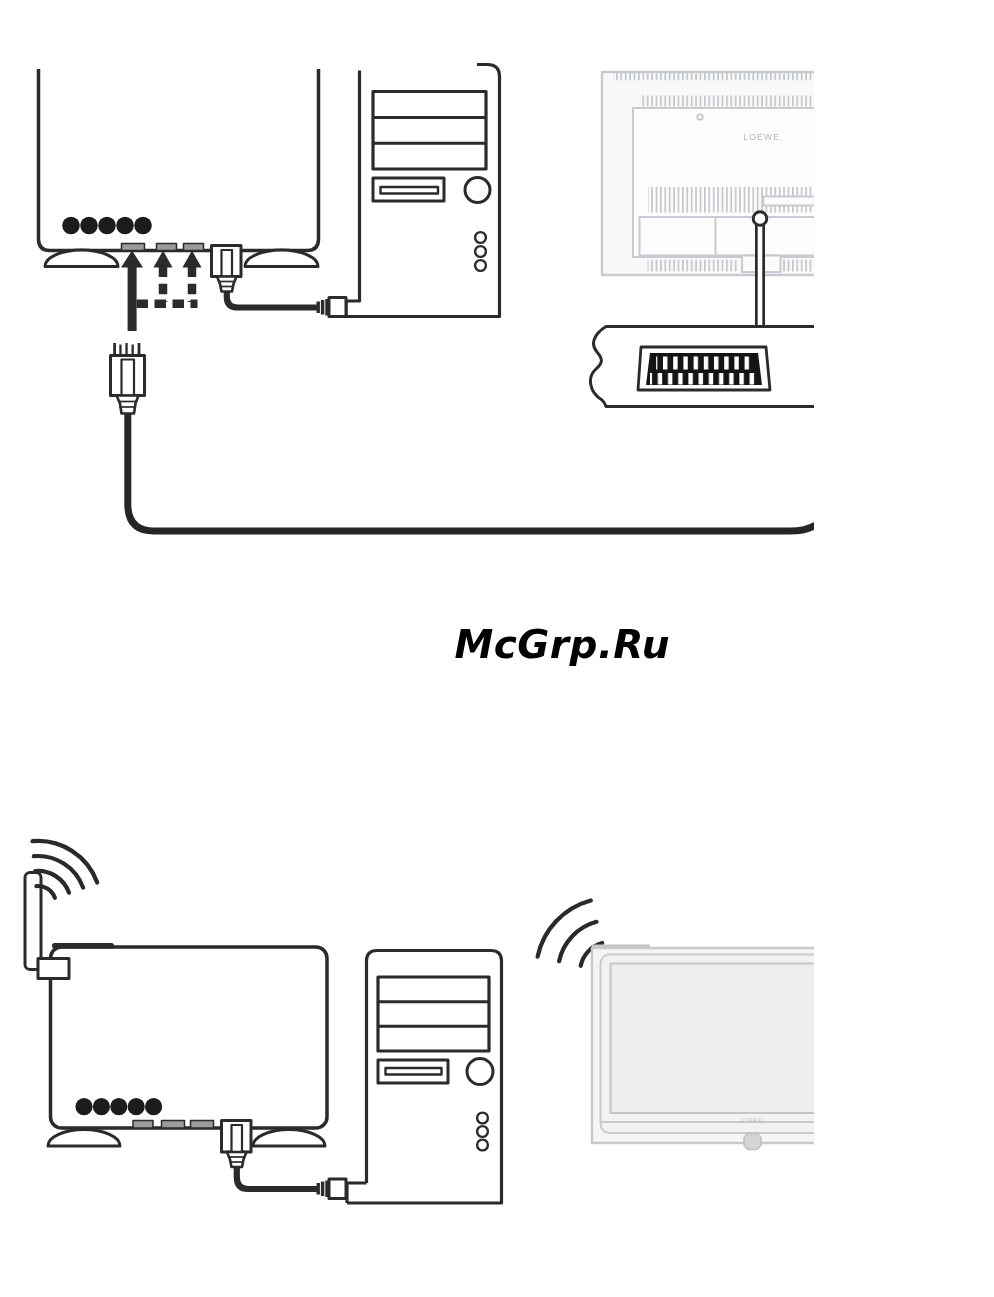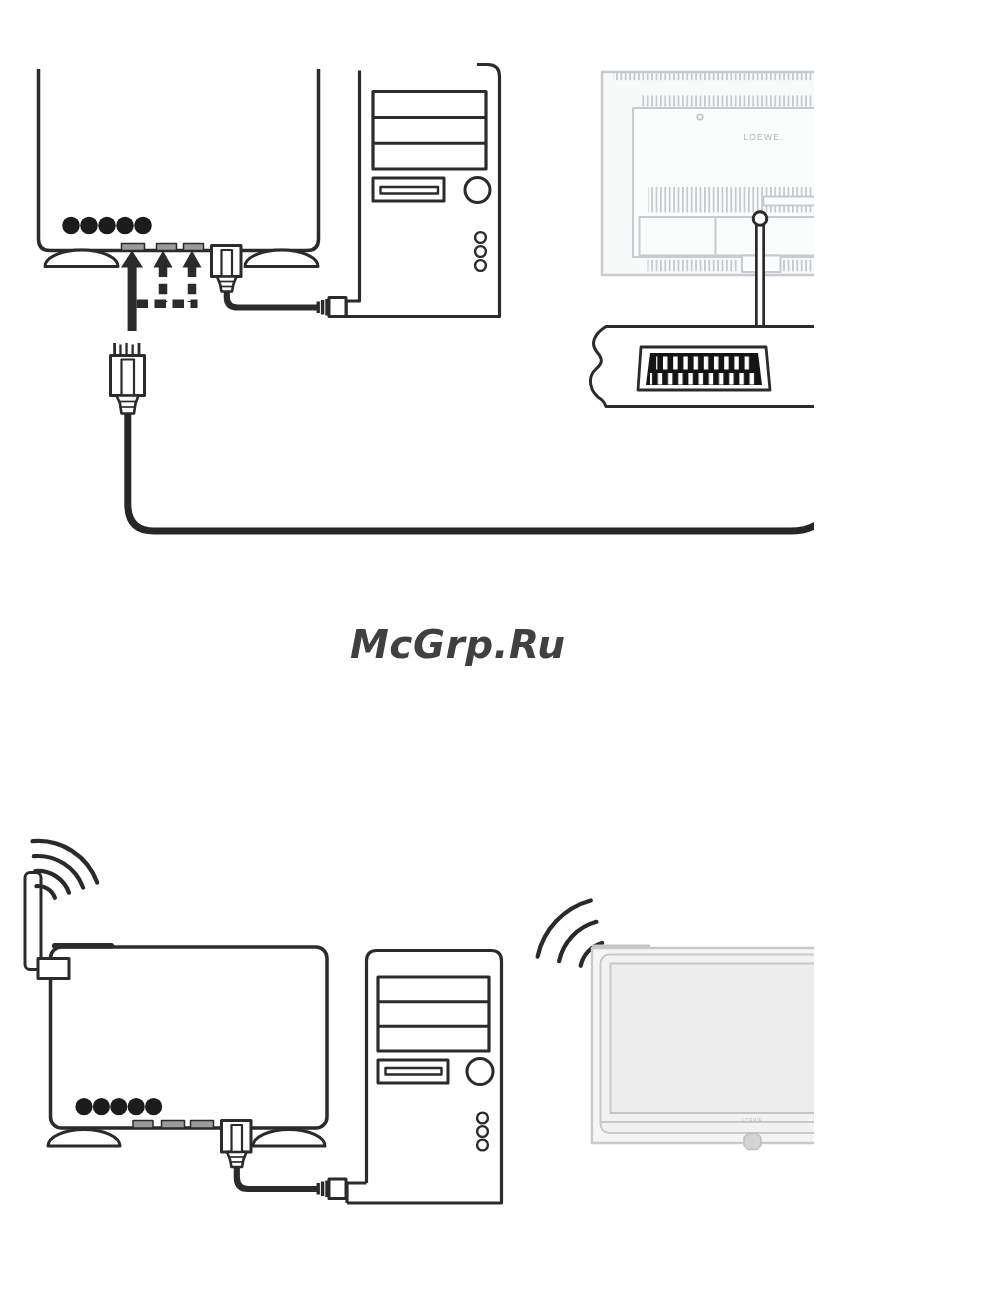--- a/index.html
+++ b/index.html
@@ -1,22 +1,22 @@
 <!DOCTYPE html>
 <html><head>
 <meta charset="utf-8">
 <style>
   html,body{margin:0;padding:0;background:#ffffff;}
   #canvas{position:relative;width:814px;height:1297px;background:#ffffff;overflow:hidden;
           font-family:"Liberation Sans",sans-serif;}
   #canvas svg{position:absolute;left:0;top:0;}
   .watermark{
-    position:absolute;left:350px;top:622px;width:310px;text-align:left;
+    position:absolute;left:360px;top:622px;width:310px;text-align:right;
     font-family:"DejaVu Sans",sans-serif;font-style:italic;font-weight:700;
-    font-size:39px;letter-spacing:0.5px;color:#404040;white-space:nowrap;
+    font-size:39px;letter-spacing:0.5px;color:#000000;white-space:nowrap;
   }
 </style>
 </head>
 <body>
 
 <div id="canvas">
 <svg width="994" height="1297" viewBox="0 0 994 1297" xmlns="http://www.w3.org/2000/svg">
   <defs>
     <pattern id="ventP" width="4.4" height="4" patternUnits="userSpaceOnUse">
       <rect x="0" y="0" width="1.7" height="4" fill="#c4c8cc"></rect>

